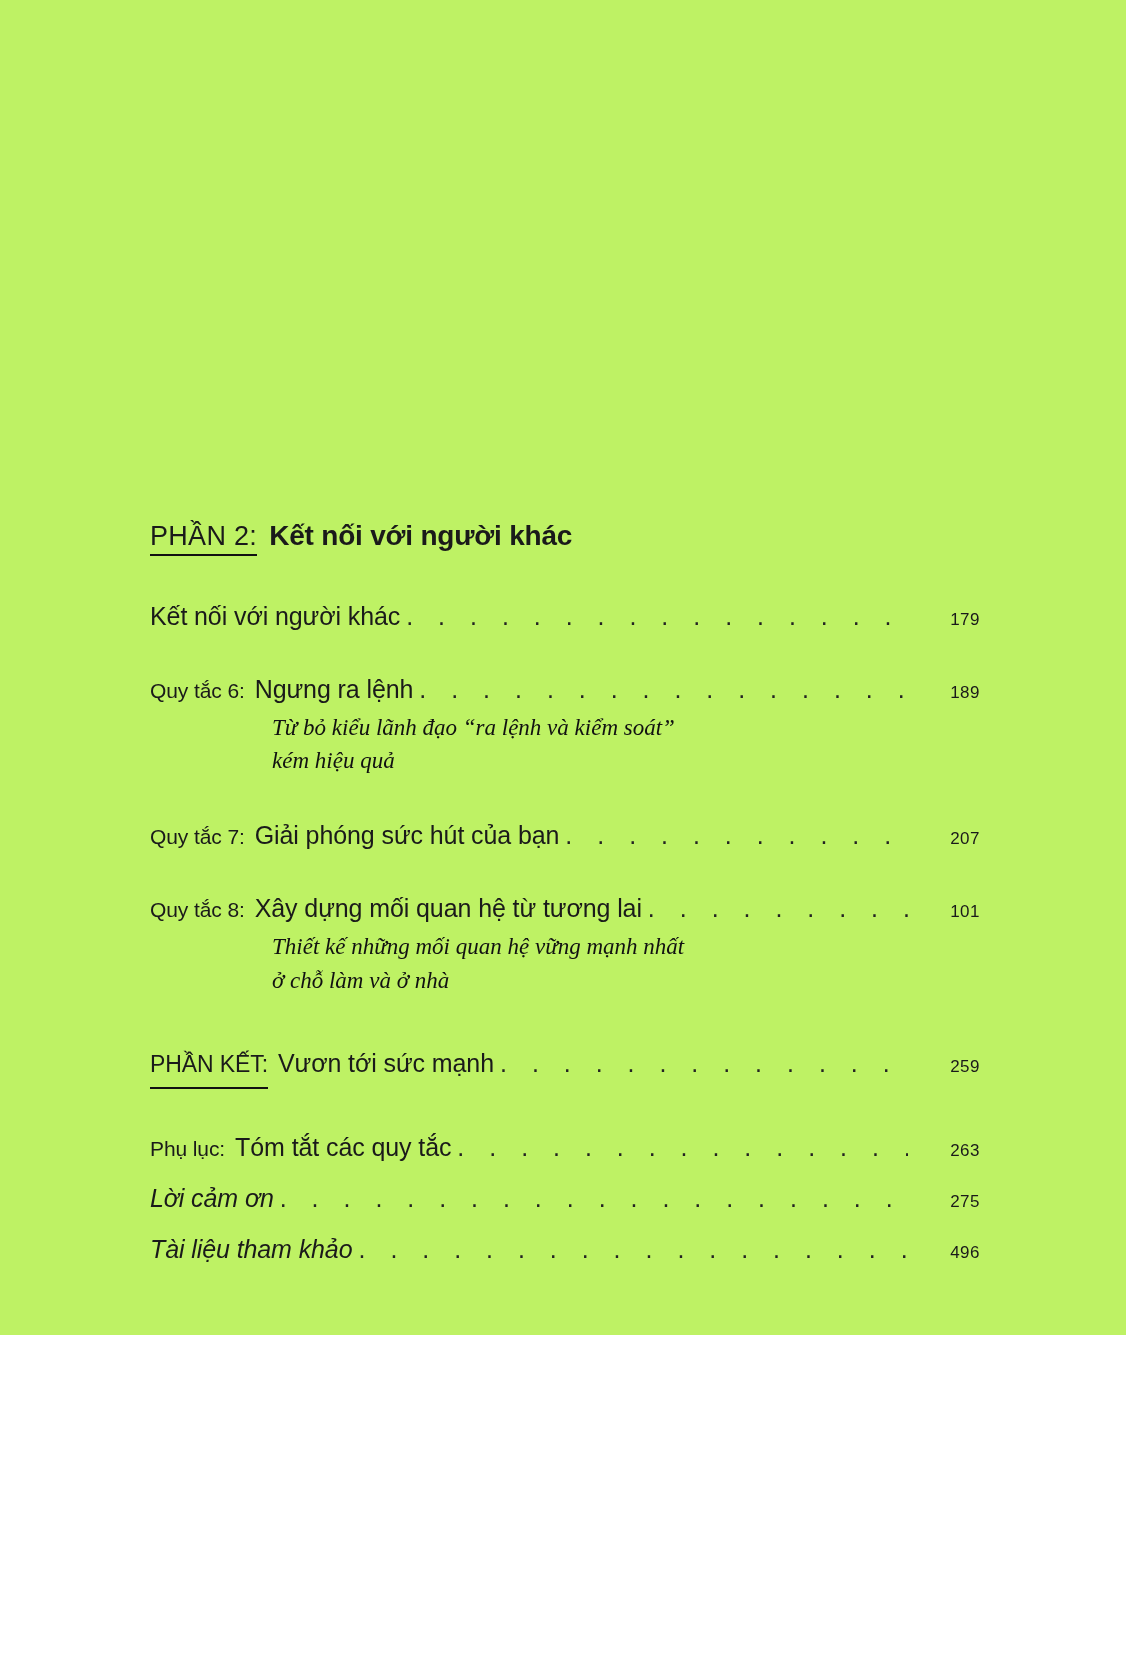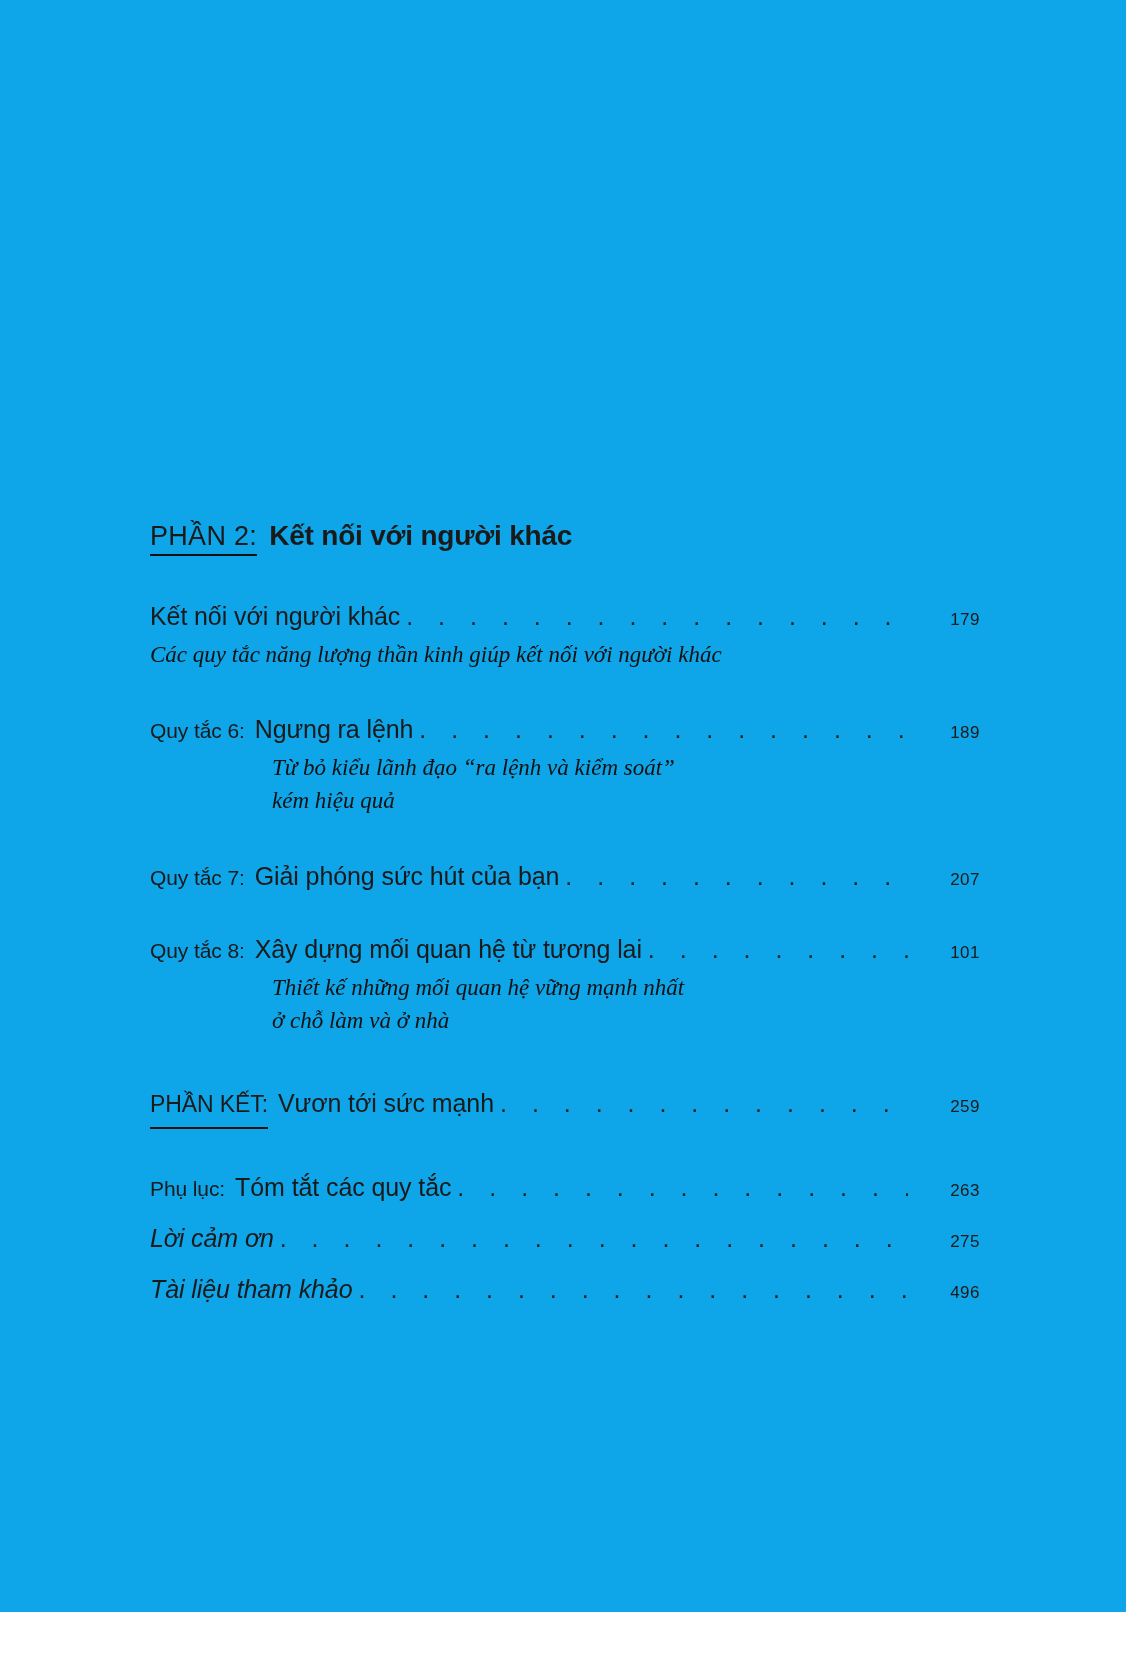--- a/index.html
+++ b/index.html
@@ -13,22 +13,22 @@
     position: relative;
     font-family: "Liberation Sans", sans-serif;
     color: #1a1a1a;
     overflow: hidden;
   }
 
   .page {
     position: absolute;
     left: 0; top: 0;
     width: 1126px;
-    height: 1612px;
-    background: #0ea5e9;
+    height: 1335px;
+    background: #bef264;
   }
 
   .content {
     position: absolute;
     left: 150px;
     top: 520px;
     width: 830px;
   }
 
   
@@ -133,21 +133,20 @@
       <span class="label">PHẦN 2:</span>
       <span class="title">Kết nối với người khác</span>
     </div>
 
     <div class="entry loose">
       <div class="entry-line">
         <span class="entry-title">Kết nối với người khác</span>
         <span class="dots">. . . . . . . . . . . . . . . . . . . . . . . . . . . . . . . . . . . . . . . . . .</span>
         <span class="page-num">179</span>
       </div>
-      <div class="subtitle noindent">Các quy tắc năng lượng thần kinh giúp kết nối với người khác</div>
     </div>
 
     <div class="entry loose">
       <div class="entry-line">
         <span class="rule-label">Quy tắc 6:</span>
         <span class="entry-title">Ngưng ra lệnh</span>
         <span class="dots">. . . . . . . . . . . . . . . . . . . . . . . . . . . . . . . . . . . . . . . . . .</span>
         <span class="page-num">189</span>
       </div>
       <div class="subtitle indent" style="white-space: pre-line;">Từ bỏ kiểu lãnh đạo “ra lệnh và kiểm soát”

